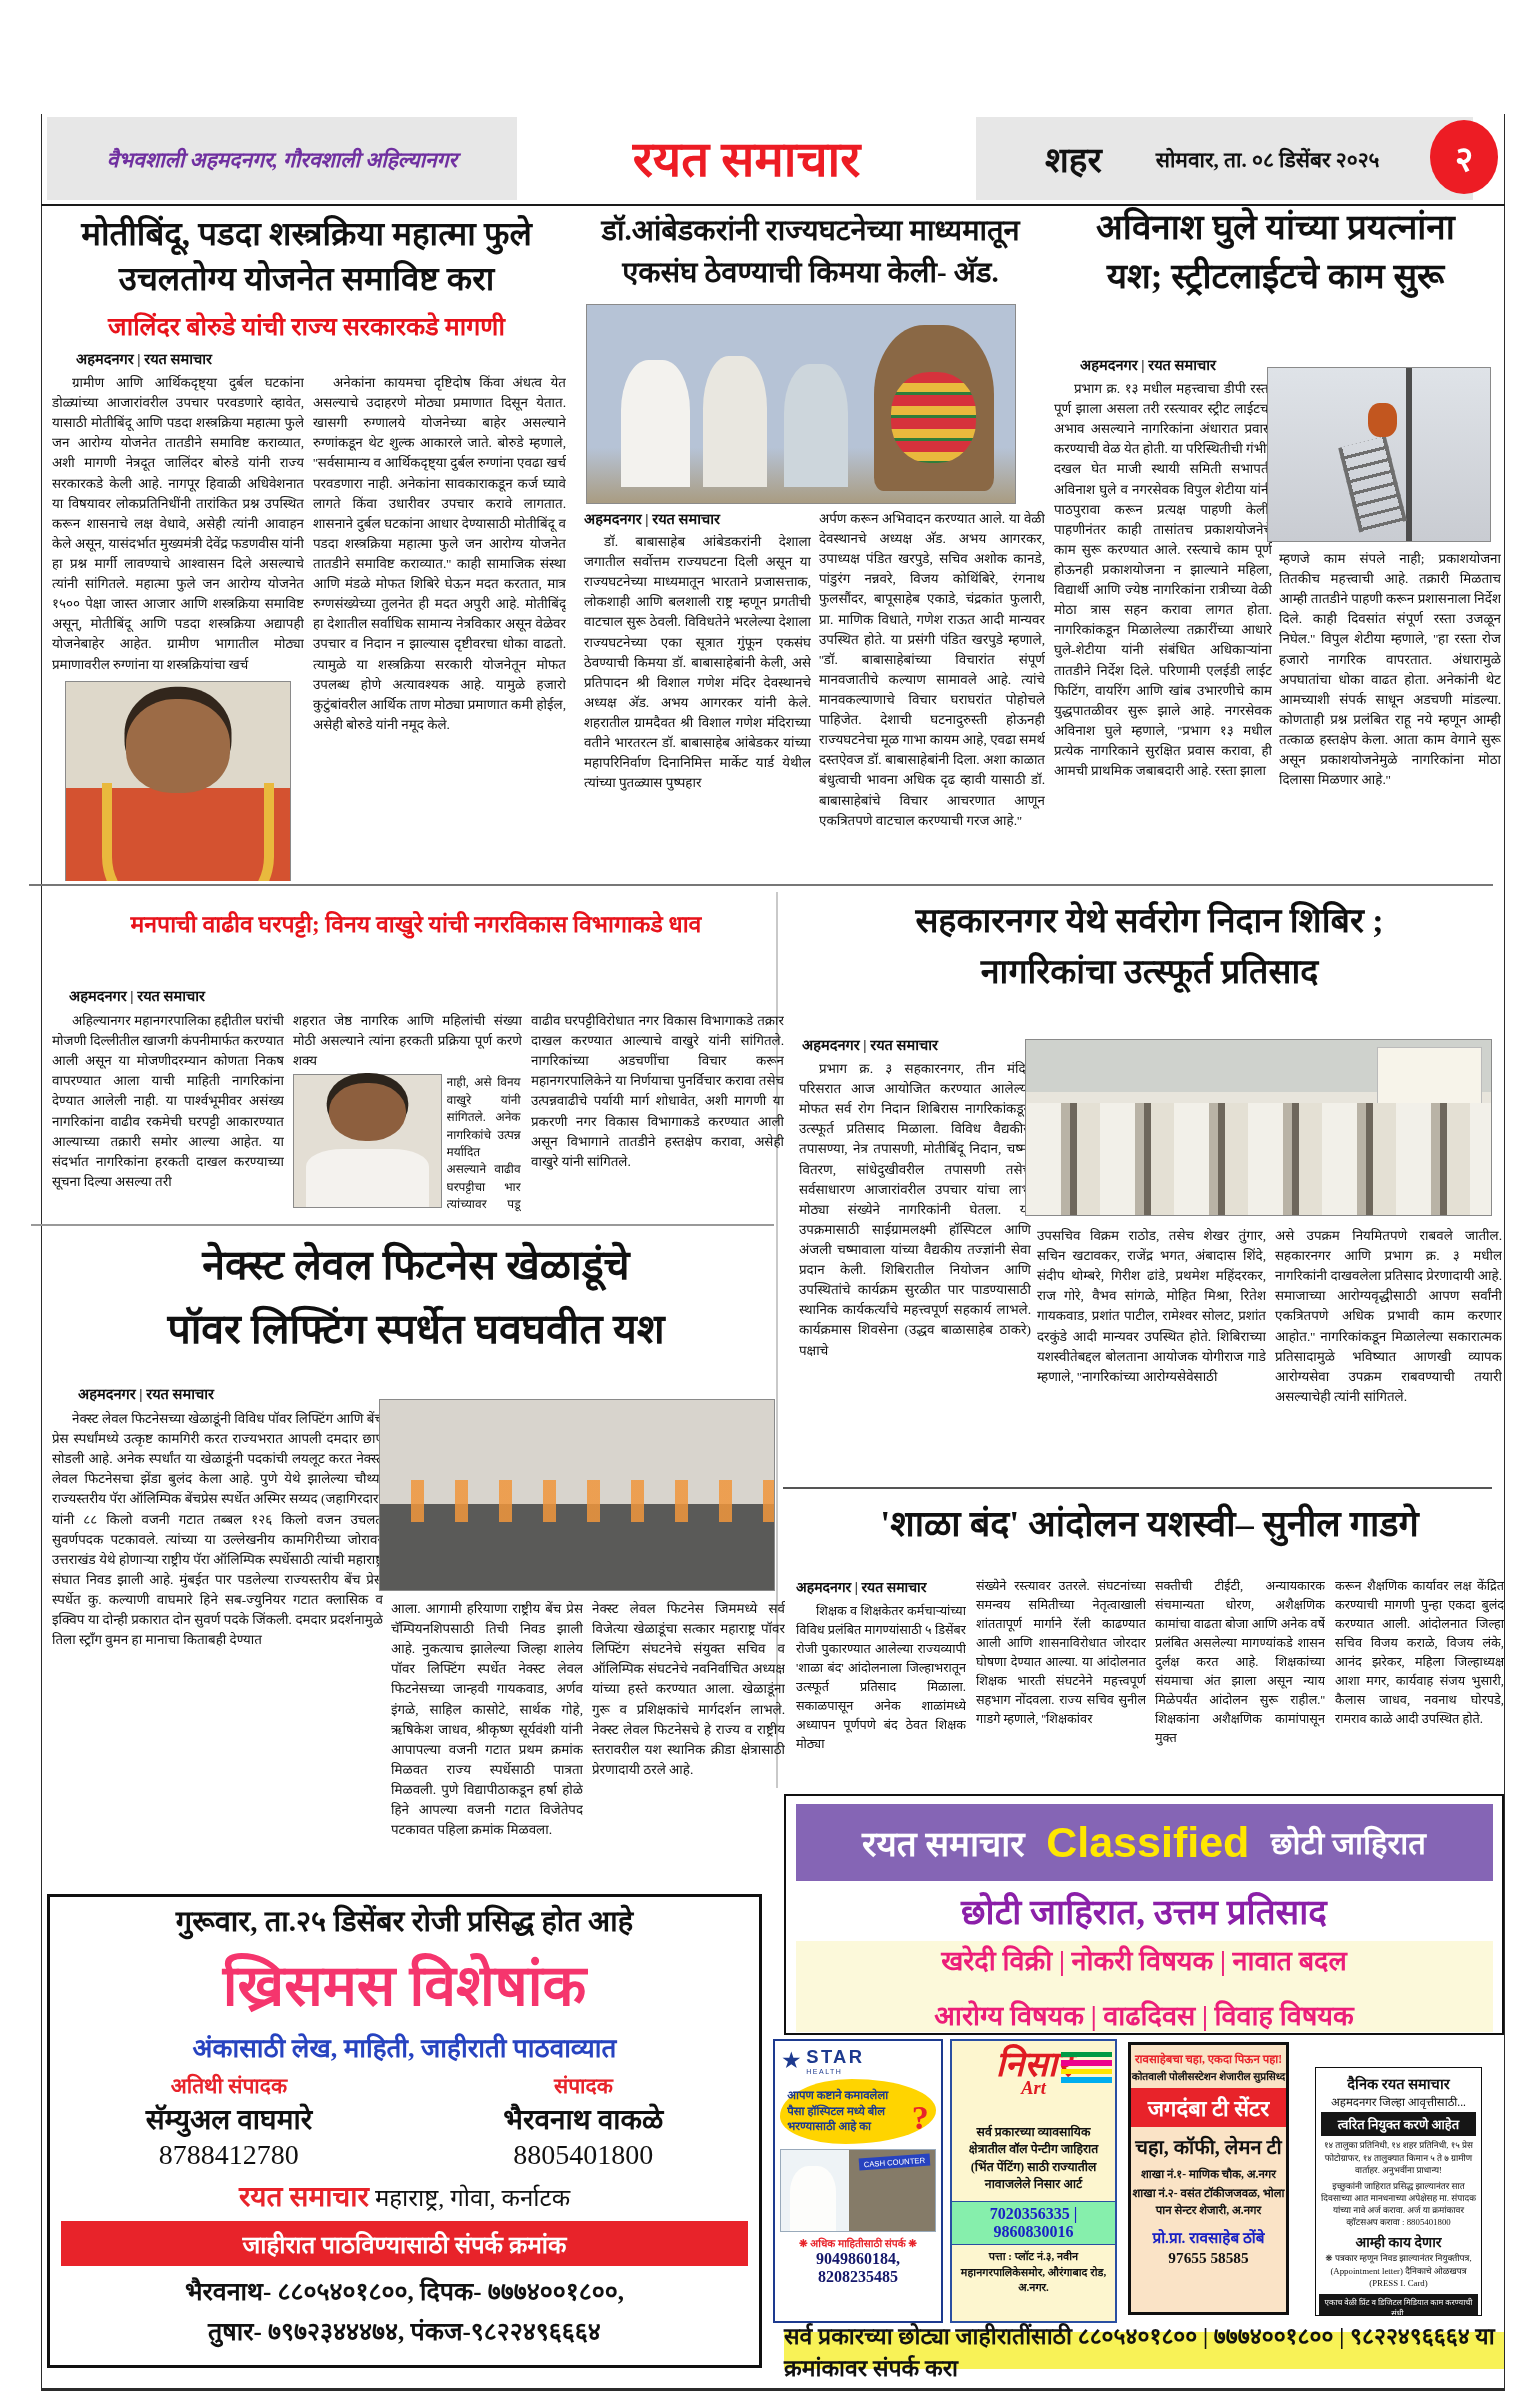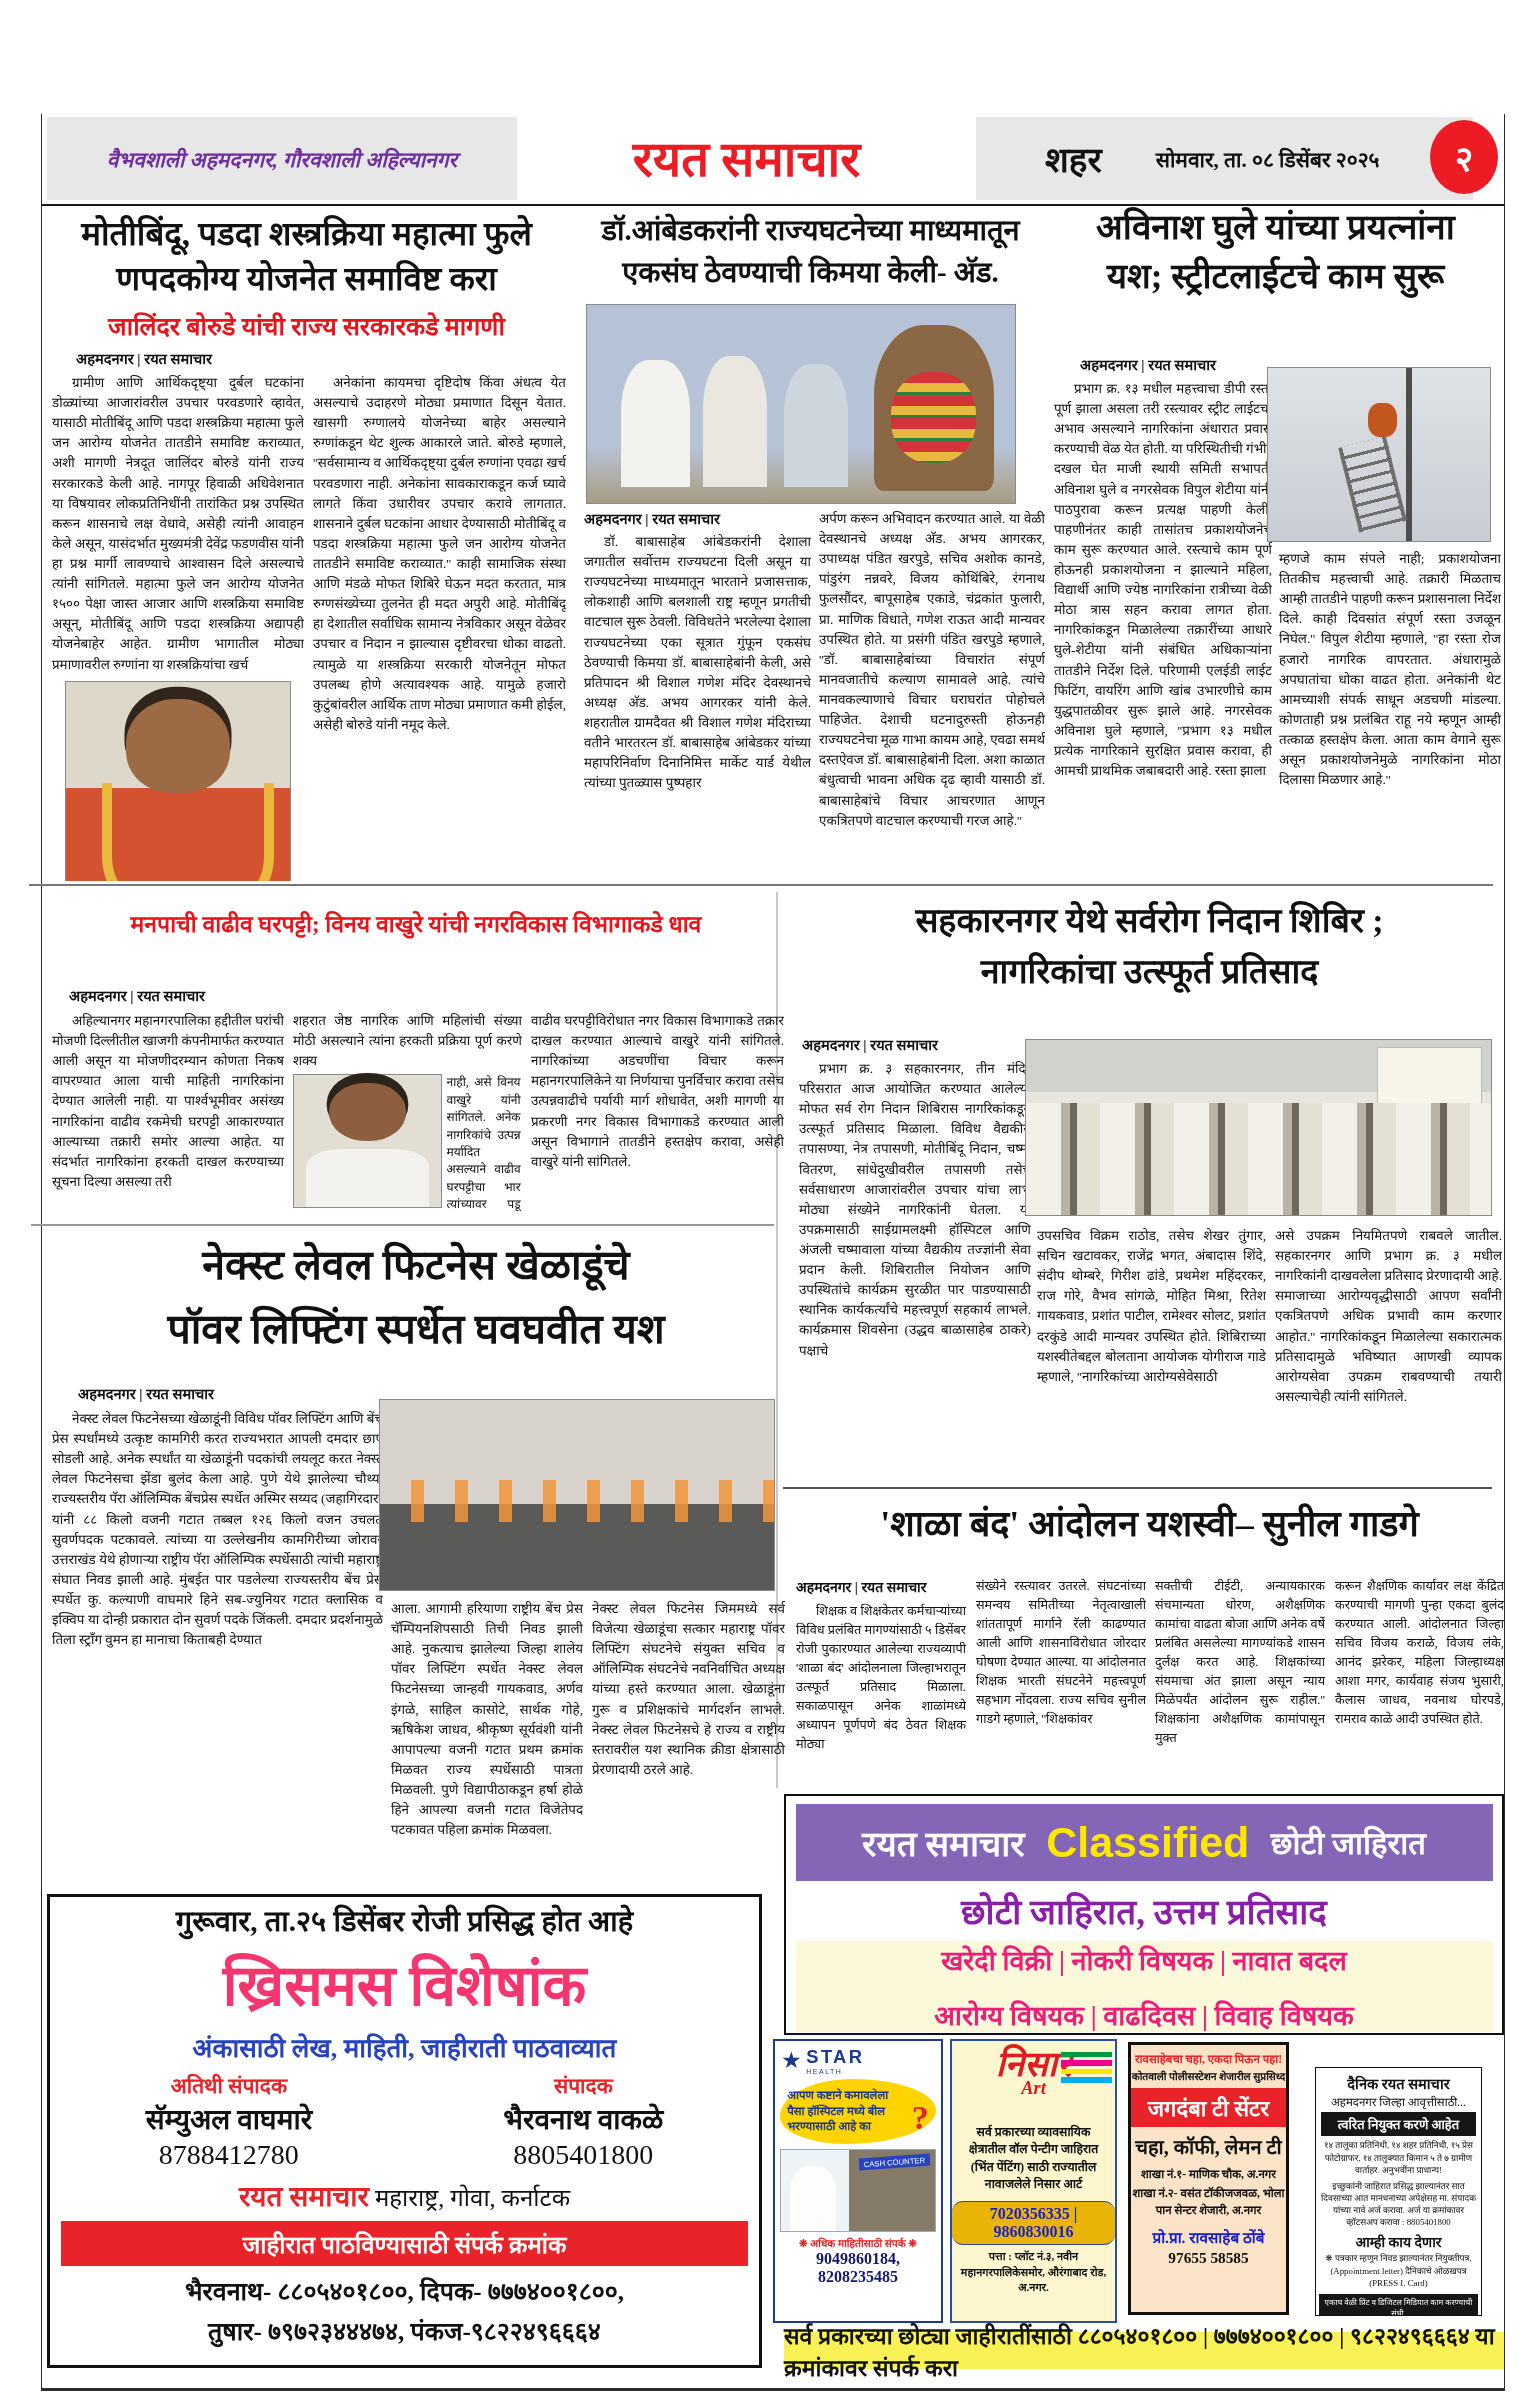--- a/index.html
+++ b/index.html
@@ -157,21 +157,21 @@
   .star-nums{color:#15186b;font-size:16px;font-weight:bold;}
   #ad-nisar{left:950px;top:2039px;width:167px;height:284px;border:2.3px solid #2a4fa2;background:#fdf6cf;}
   .nisar-logo{position:relative;height:80px;}
   .nisar-word{color:#e01b22;font-size:35px;font-weight:bold;font-style:italic;line-height:1.0;padding-top:6.1px;}
   .nisar-art{color:#e01b22;font-size:18.4px;font-style:italic;font-weight:bold;margin-top:-4.6px;}
   .nisar-stripes{position:absolute;right:3.1px;top:10.7px;width:51px;display:flex;flex-direction:column;gap:3.1px;}
   .nisar-stripes div{height:5.4px;}
   .ns1{background:#009a44;} .ns2{background:#ec008c;} .ns3{background:#ffe600;} .ns4{background:#00aeef;}
   .nisar-text{font-size:12.3px;font-weight:bold;line-height:1.4;padding:3.1px 6.1px;}
   .nisar-nums{color:#1921c4;font-size:16px;font-weight:bold;margin-top:4.6px;border-top:1.5px solid #2a4fa2;
-              border-bottom:1.5px solid #2a4fa2;padding:3.1px 0;background:#eab308;border-radius:11px;}
+              border-bottom:1.5px solid #2a4fa2;padding:3.1px 0;background:#86efac;}
   .nisar-addr{font-size:11px;font-weight:bold;line-height:1.4;padding:4.6px 4.6px;}
   #ad-jagdamba{left:1128px;top:2042px;width:161px;height:273px;border:3.1px solid #101010;background:#fae3c6;}
   .j1{color:#e8232a;font-size:11.5px;font-weight:bold;margin-top:6.1px;}
   .j2{font-size:10.4px;font-weight:bold;margin-top:3.1px;}
   .j-band{background:#e8232a;color:#fff;font-size:22px;font-weight:bold;padding:4.6px 0;margin-top:4.6px;}
   .j3{font-size:20px;font-weight:bold;margin-top:6.1px;}
   .j4{font-size:11.5px;font-weight:bold;margin-top:6.1px;line-height:1.5;}
   .j5{color:#1921c4;font-size:15.3px;font-weight:bold;margin-top:7.7px;}
   .j6{font-size:15.3px;font-weight:bold;margin-top:1.5px;}
   #ad-recruit{left:1315px;top:2067px;width:167px;height:249px;border:1.5px solid #101010;background:#fff;}
@@ -199,21 +199,21 @@
     <span id="masthead-section">शहर</span>
     <span id="masthead-date">सोमवार, ता. ०८ डिसेंबर २०२५</span>
   </div>
   <div class="abs" id="page-circle">२</div>
   <div class="abs" id="masthead-rule"></div>
   <div class="rule" id="rule-top"></div>
   <div class="rule" id="rule-mid-left"></div>
   <div class="rule" id="vrule-mid"></div>
   <div class="rule" id="rule-g"></div>
 
-  <div class="abs center" id="a-headline">मोतीबिंदू, पडदा शस्त्रक्रिया महात्मा फुले णपदकोग्य योजनेत समाविष्ट करा</div>
+  <div class="abs center" id="a-headline">मोतीबिंदू, पडदा शस्त्रक्रिया महात्मा फुले उचलतोग्य योजनेत समाविष्ट करा</div>
   <div class="abs center" id="a-subhead">जालिंदर बोरुडे यांची राज्य सरकारकडे मागणी</div>
   <div class="abs byline" id="a-byline">अहमदनगर | रयत समाचार</div>
   <div class="abs bodytext" id="a-col1">
     <p>ग्रामीण आणि आर्थिकदृष्ट्या दुर्बल घटकांना डोळ्यांच्या आजारांवरील उपचार परवडणारे व्हावेत, यासाठी मोतीबिंदू आणि पडदा शस्त्रक्रिया महात्मा फुले जन आरोग्य योजनेत तातडीने समाविष्ट कराव्यात, अशी मागणी नेत्रदूत जालिंदर बोरुडे यांनी राज्य सरकारकडे केली आहे. नागपूर हिवाळी अधिवेशनात या विषयावर लोकप्रतिनिधींनी तारांकित प्रश्न उपस्थित करून शासनाचे लक्ष वेधावे, असेही त्यांनी आवाहन केले असून, यासंदर्भात मुख्यमंत्री देवेंद्र फडणवीस यांनी हा प्रश्न मार्गी लावण्याचे आश्वासन दिले असल्याचे त्यांनी सांगितले. महात्मा फुले जन आरोग्य योजनेत १५०० पेक्षा जास्त आजार आणि शस्त्रक्रिया समाविष्ट असून्, मोतीबिंदू आणि पडदा शस्त्रक्रिया अद्यापही योजनेबाहेर आहेत. ग्रामीण भागातील मोठ्या प्रमाणावरील रुग्णांना या शस्त्रक्रियांचा खर्च</p>
     <div id="photo-borude">
       <span class="face"></span>
       <span class="garland"></span>
     </div>
 
   </div>

